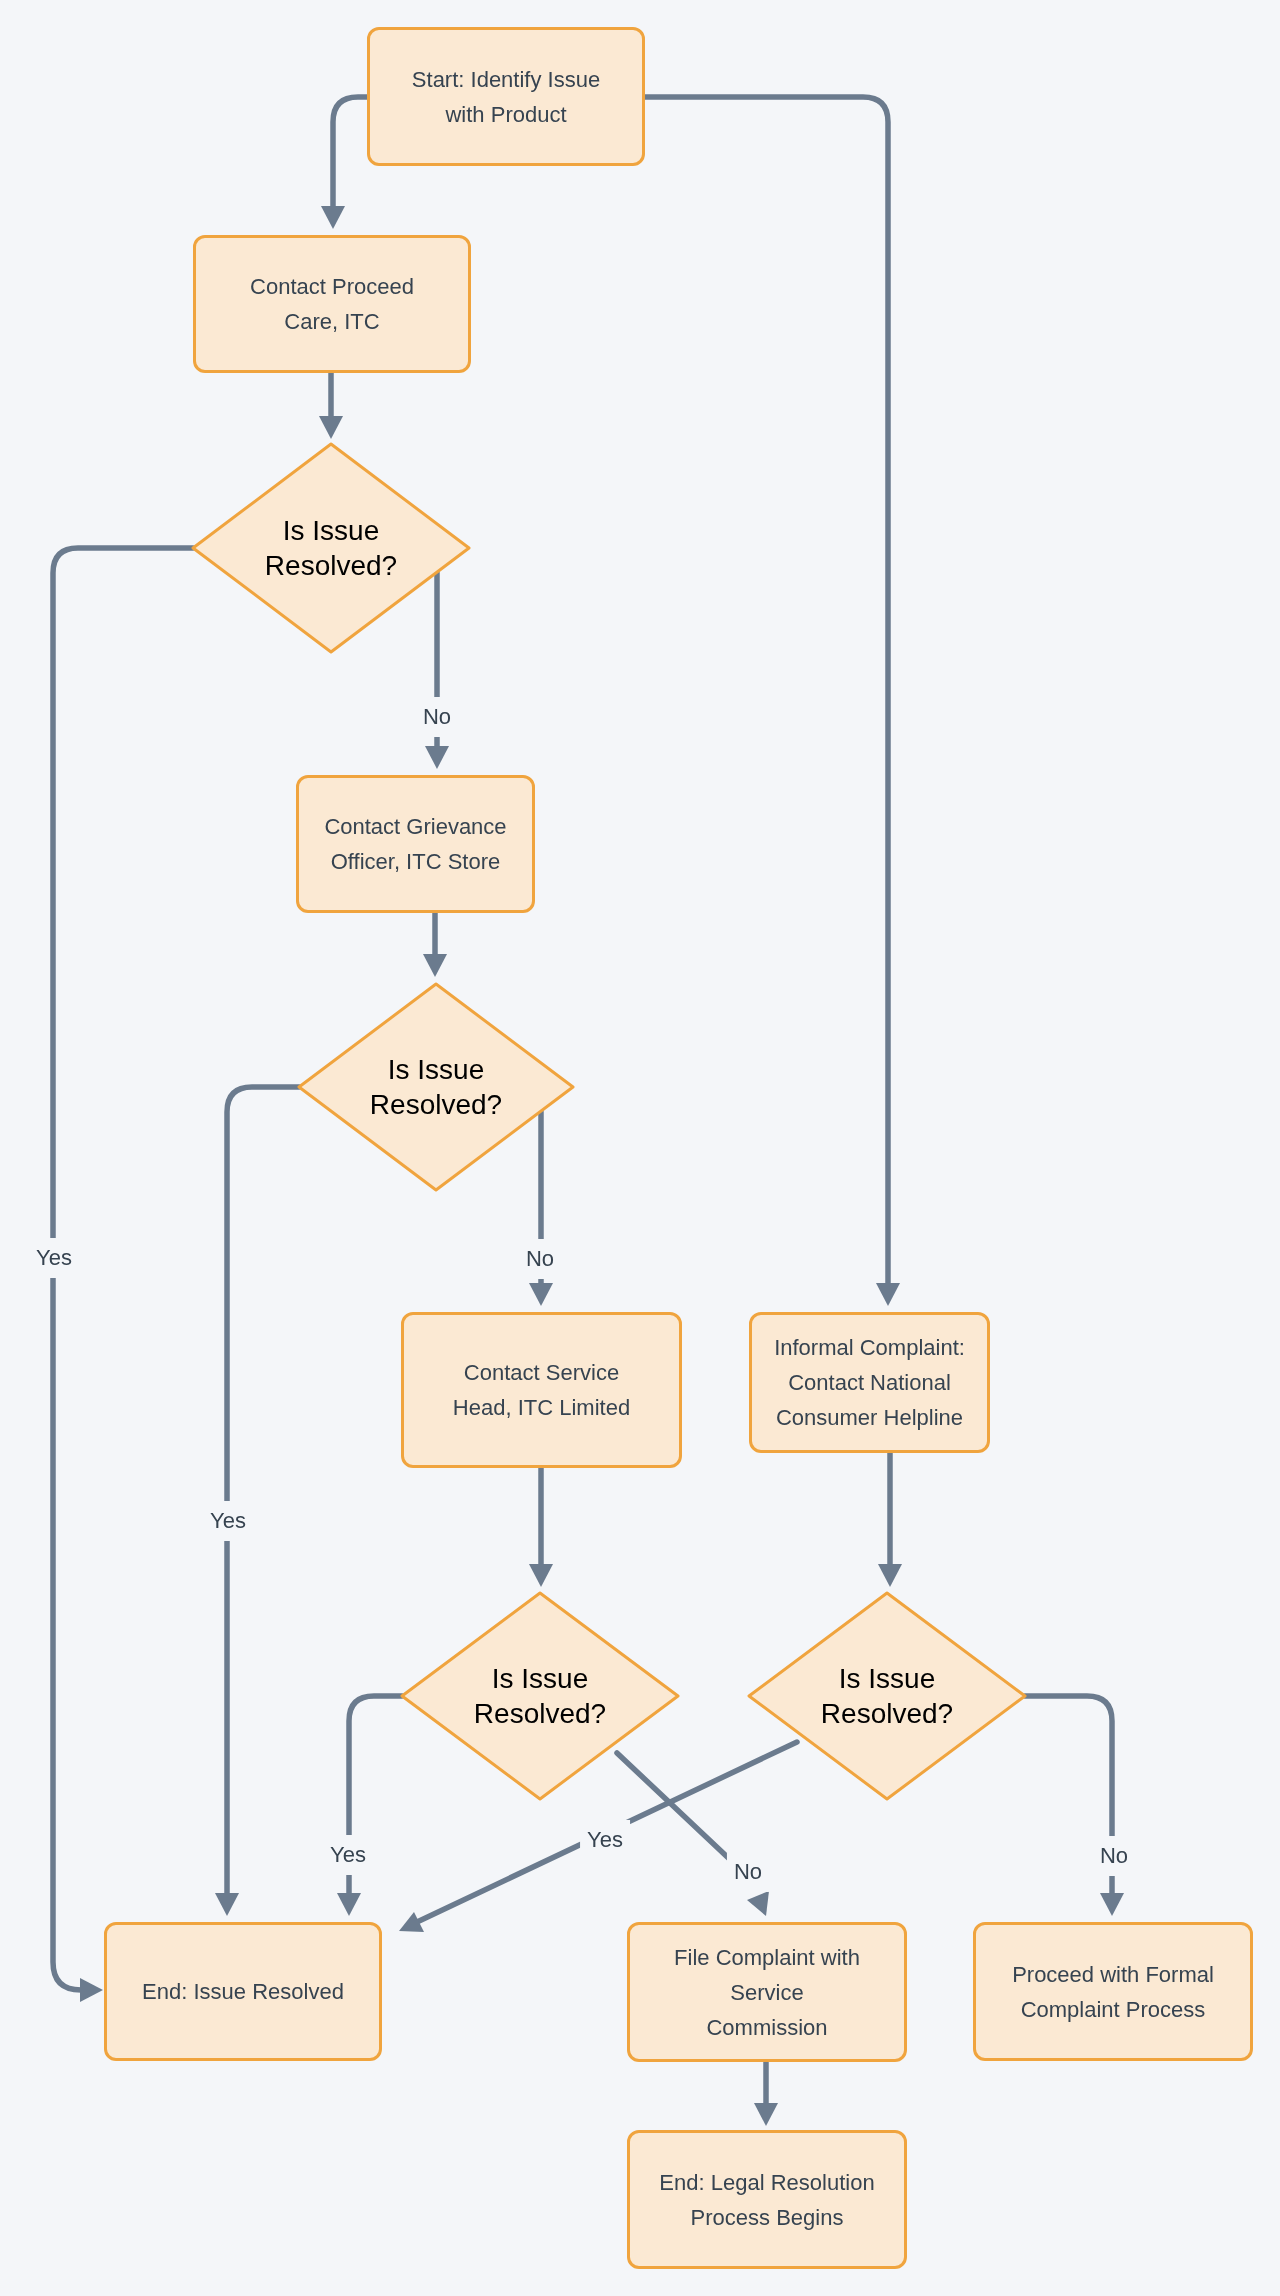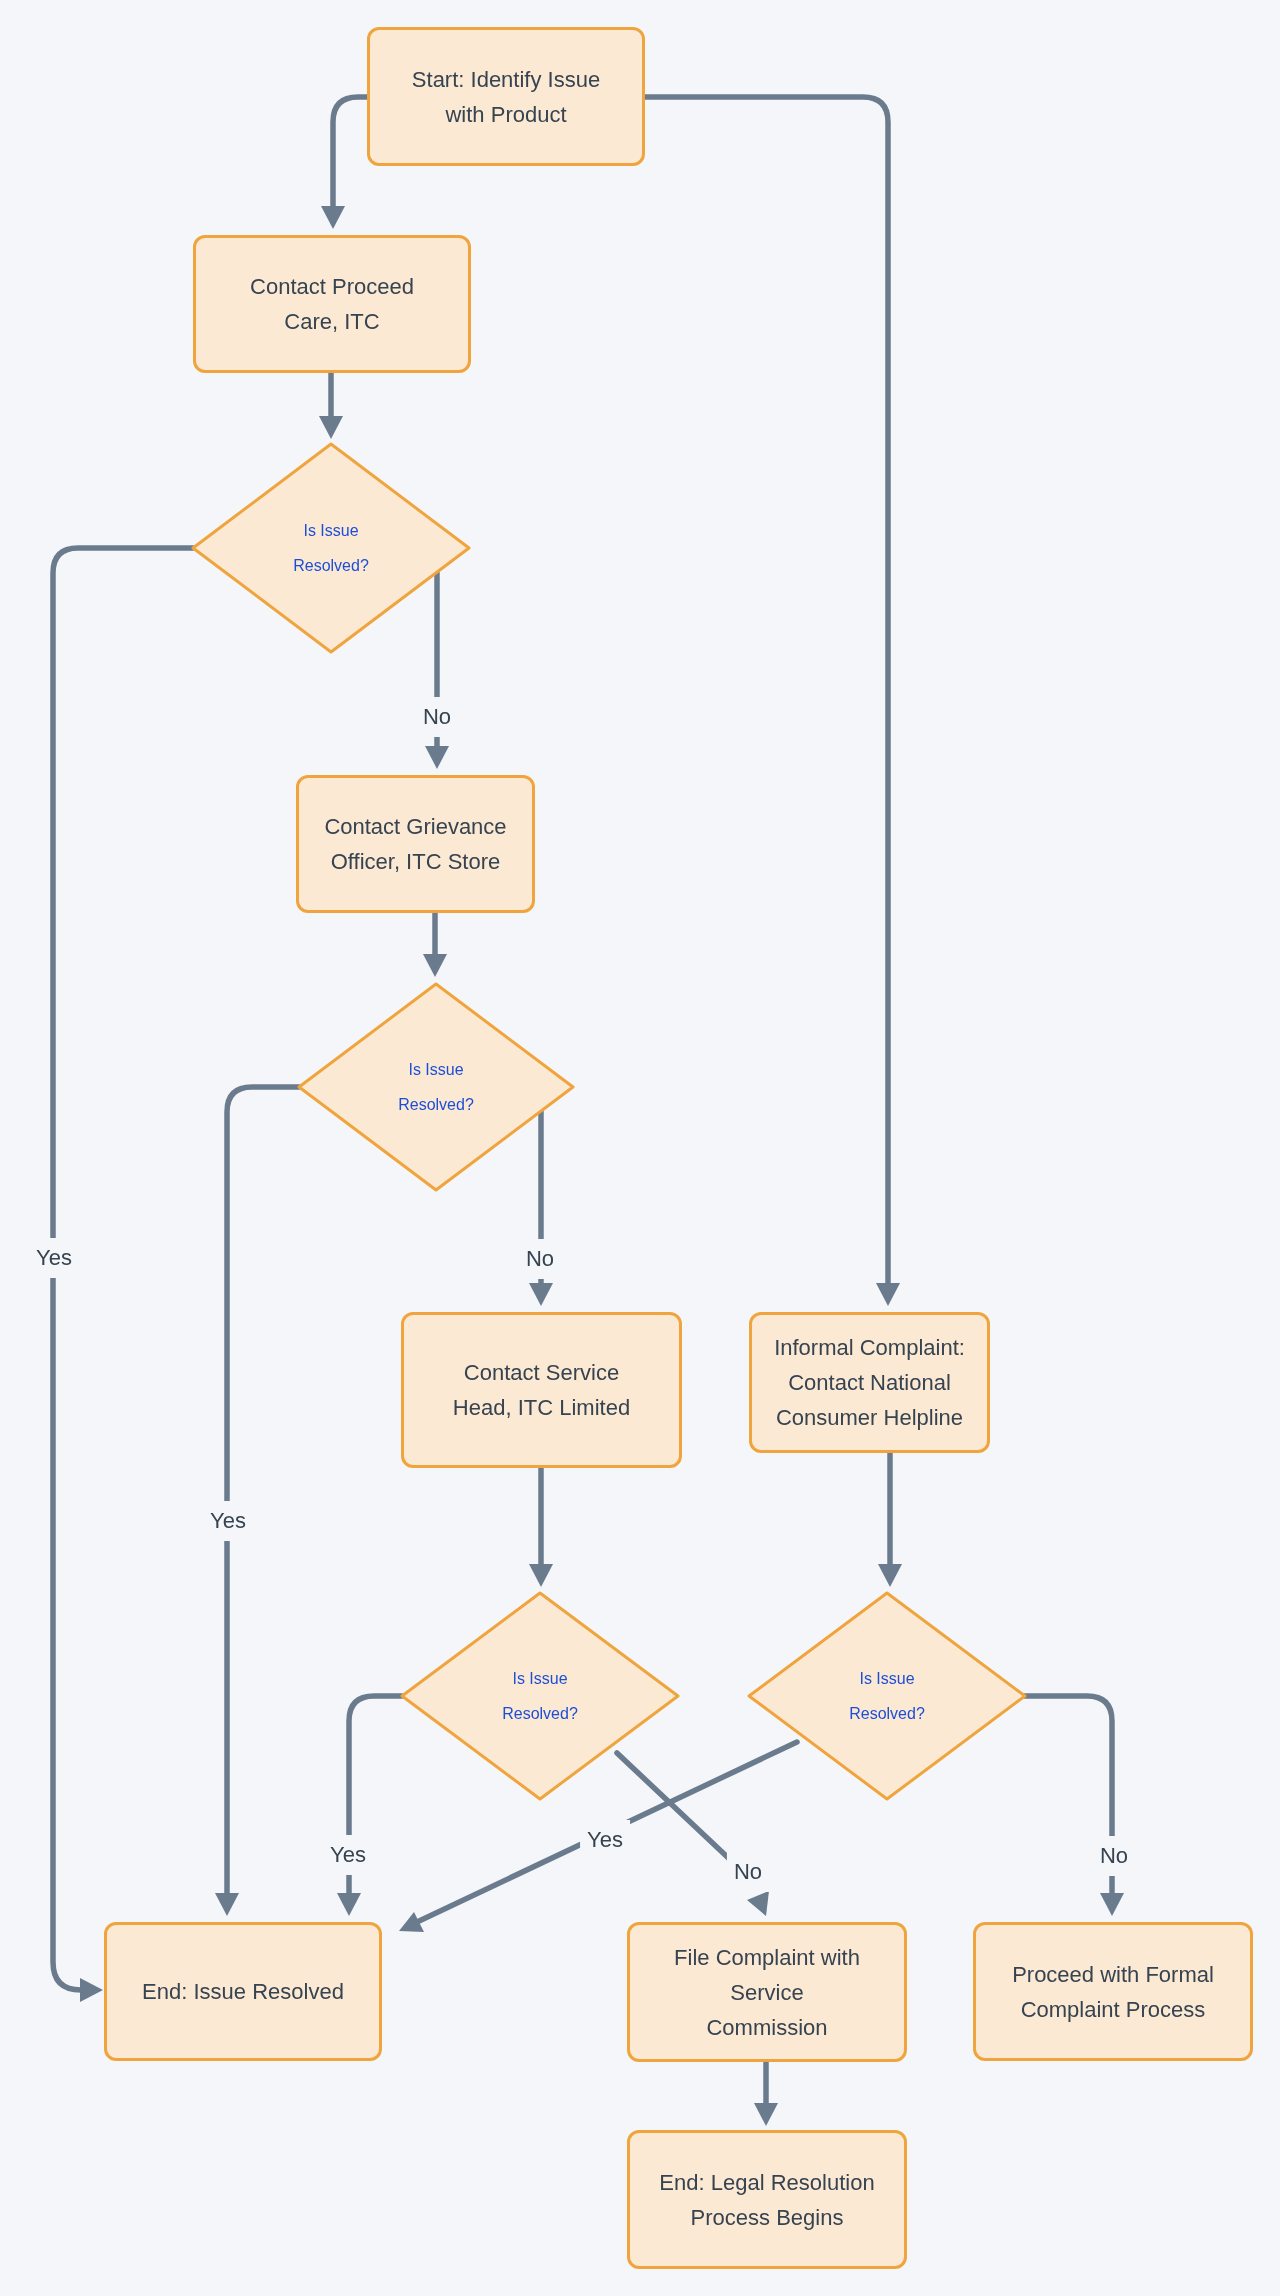--- a/index.html
+++ b/index.html
@@ -49,22 +49,22 @@
     text-align: center;
     color: #364350;
     font-size: 22px;
     line-height: 35px;
   }
   .diamond-label {
     position: absolute;
     transform: translate(-50%, -50%);
     white-space: pre-line;
     text-align: center;
-    color: #1d4ed8;
-    font-size: 16px;
+    color: #000000;
+    font-size: 28px;
     line-height: 35px;
   }
   .edge-label {
     position: absolute;
     transform: translate(-50%, -50%);
     background: #F4F6F9;
     color: #364350;
     font-size: 22px;
     line-height: 22px;
     padding: 9px 7px;

